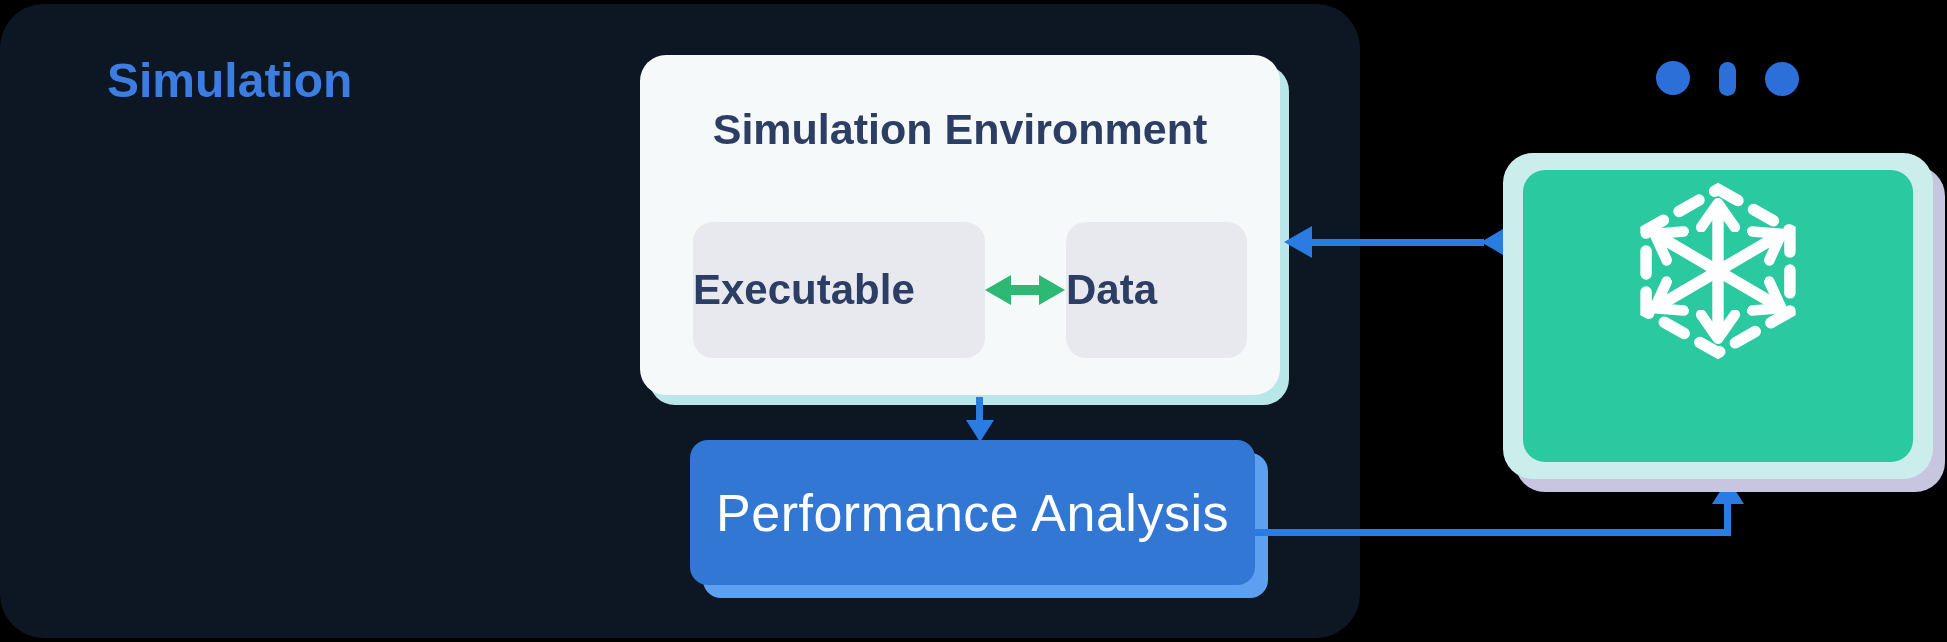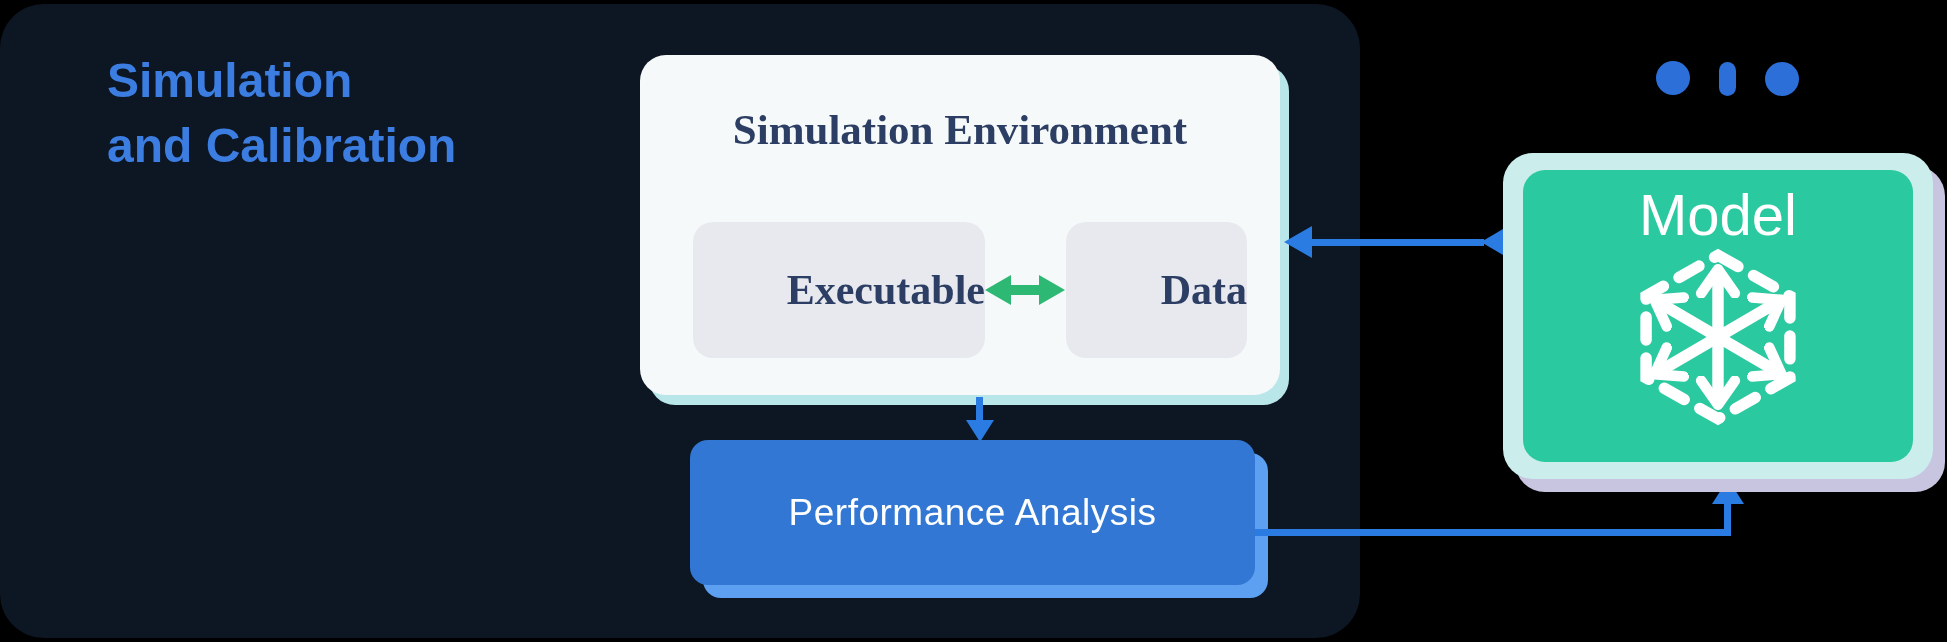--- a/index.html
+++ b/index.html
@@ -19,43 +19,42 @@
     position:absolute;left:107px;top:44px;
     font-size:48px;line-height:65px;font-weight:600;
     color:var(--accent-blue,#3c7de2);
     white-space:nowrap;
   }
   
   .simenv{
     position:absolute;left:640px;top:55px;width:640px;height:340px;
     background:#f6f9f9;border-radius:26px;
     box-shadow:9px 10px 0 #b9e6e8;
-    font-family:Liberation Serif, serif;
   }
   .simenv-title{
     position:absolute;left:0;top:50px;width:100%;
     text-align:center;font-size:43px;font-weight:600;
     color:var(--navy-text,#2c3e63);
   }
   .subbox{
     position:absolute;top:167px;height:136px;
     background:#e7e9ef;border-radius:20px;
-    display:flex;align-items:center;justify-content:flex-end;
+    display:flex;align-items:center;justify-content:flex-start;
     font-size:42px;font-weight:600;color:var(--navy-text,#2c3e63);
   }
   .subbox.exec{left:53px;width:292px;}
   .subbox.data{left:426px;width:181px;}
   .green-arrow{position:absolute;left:345px;top:217px;width:80px;height:36px;}
   
   .perf{
     position:absolute;left:690px;top:440px;width:565px;height:145px;
     background:var(--performance-blue,#3377d5);border-radius:18px;
     box-shadow:13px 13px 0 #5d9ff0;
     display:flex;align-items:center;justify-content:center;
-    color:#fff;font-size:37px;font-weight:500;letter-spacing:.5px;
+    color:#fff;font-size:52px;font-weight:500;letter-spacing:.5px;
   }
   
   .cline{position:absolute;background:var(--arrow-blue,#2b7ce2);}
   .tri{position:absolute;width:0;height:0;}
   .down-line{left:976px;top:397px;width:7px;height:25px;}
   .down-head{left:966px;top:420px;
     border-left:14px solid transparent;border-right:14px solid transparent;
     border-top:22px solid var(--arrow-blue,#2b7ce2);}
   .left-line{left:1308px;top:239px;width:176px;height:7px;}
   .left-head{left:1284px;top:226px;
@@ -88,21 +87,20 @@
   .dot.d1{left:1656px;top:61px;}
   .dot.d2{left:1765px;top:62px;}
   .pill{position:absolute;background:var(--dots-blue,#2d6fd9);border-radius:9px;width:17px;height:34px;left:1719px;top:62px;}
 </style>
 </head>
 <body>
 
 <div class="panel">
   <div class="main-title">
     <div>Simulation</div>
-    <div>and Calibration</div>
   </div>
 </div>
 
 <div class="simenv">
   <div class="simenv-title">Simulation Environment</div>
   <div class="subbox exec">
     <span>Executable</span>
   </div>
   <div class="subbox data">
     <span>Data</span>
@@ -130,21 +128,20 @@
 </div>
 
 <div>
   <div class="cline elbow-h"></div>
   <div class="cline elbow-v"></div>
   <div class="tri up-head"></div>
 </div>
 
 <div class="model-frame">
   <div class="model-inner">
-    <div class="model-label">Model</div>
     <svg class="model-icon" viewBox="0 0 104 108">
       <defs>
         <marker id="chev" viewBox="0 0 10 10" refX="4.5" refY="5" markerWidth="4.2" markerHeight="4.2" orient="auto-start-reverse">
           <path d="M1,1.5 L6,5 L1,8.5" fill="none" stroke="#ffffff" stroke-width="2.2" stroke-linecap="round" stroke-linejoin="round"></path>
         </marker>
       </defs>
       <g stroke="#ffffff" stroke-width="7" fill="none" stroke-linecap="round">
         <polygon points="52,4 96,29 96,79 52,104 8,79 8,29" stroke-dasharray="14 11"></polygon>
         <line x1="52" y1="54" x2="52" y2="17" marker-end="url(#chev)"></line>
         <line x1="52" y1="54" x2="52" y2="91" marker-end="url(#chev)"></line>

